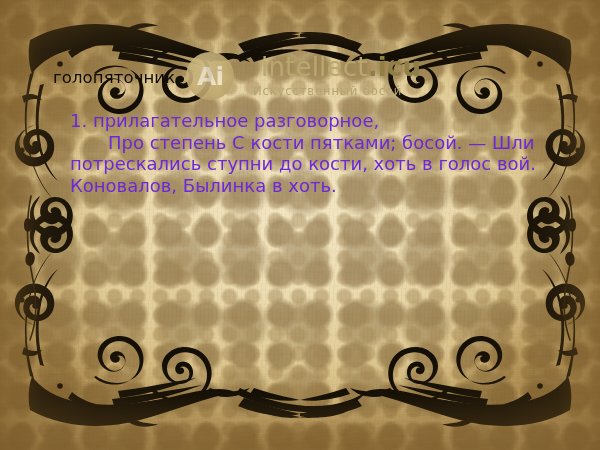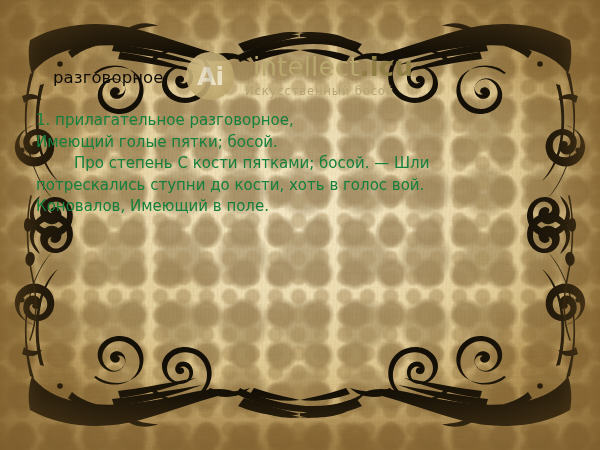--- a/index.html
+++ b/index.html
@@ -51,43 +51,43 @@
       linear-gradient(180deg, rgba(120,88,38,.34) 0, rgba(0,0,0,0) 11%,
                               rgba(0,0,0,0) 88%, rgba(118,86,38,.38) 100%),
       radial-gradient(ellipse 74% 70% at 50% 48%, rgba(0,0,0,0) 55%, rgba(110,80,34,.30) 100%);
   }
   
   #frame{position:absolute;inset:0;}
   #frame svg{position:absolute;left:0;top:0;width:600px;height:450px;}
   .orn{fill:#140f06;}
   .edgeline{fill:none;stroke:#241a08;stroke-width:1.6;stroke-linecap:round;}
   
-  #watermark{position:absolute;left:186px;top:52px;display:flex;align-items:center;gap:11px;pointer-events:none;}
+  #watermark{position:absolute;left:186px;top:52px;display:flex;align-items:center;gap:19px;pointer-events:none;}
   #wm-badge{
     width:48px;height:48px;border-radius:50%;
     background:radial-gradient(circle at 38% 32%, #d4c08a 0%, #c2ab72 55%, #b49c63 100%);
     opacity:.88;display:flex;align-items:center;justify-content:center;
   }
   #wm-badge span{
     font-family:"DejaVu Sans",sans-serif;font-size:25px;font-weight:700;
     color:#efe6cc;letter-spacing:-1px;line-height:1;
   }
   #wm-text{display:flex;flex-direction:column;line-height:1;}
   #wm-main{font-size:26px;letter-spacing:.2px;line-height:1.02;white-space:nowrap;margin-left:8px;}
   #wm-main .wm-light{color:#b8a86e;}
   #wm-main .wm-dark{color:#8f7f44;font-weight:700;}
   #wm-sub{font-size:11.5px;color:#b3a472;letter-spacing:.9px;margin-top:5px;white-space:nowrap;}
   
   #headword{
     position:absolute;left:53px;top:68px;
     font-size:16.5px;color:#100c05;letter-spacing:.1px;white-space:nowrap;
   }
   #entry{
-    position:absolute;left:36px;top:110px;width:490px;
-    font-size:15px;color:#15803d;line-height:21.5px;
+    position:absolute;left:70px;top:110px;width:490px;
+    font-size:18px;color:#6d28d9;line-height:21.5px;
   }
   #entry .ln{white-space:nowrap;}
   .ind{display:inline-block;width:38px;}
 </style>
 </head>
 <body>
 
 <div id="page">
 
   <div class="tex tex-base"></div>
@@ -205,23 +205,22 @@
   <div id="watermark">
     <div id="wm-badge">
       <span>Ai</span>
     </div>
     <div id="wm-text">
       <div id="wm-main"><span class="wm-light">intellect</span><span class="wm-dark">.icu</span></div>
       <div id="wm-sub">Искусственный  босой</div>
     </div>
   </div>
 
-  <div id="headword">разговорное</div>
+  <div id="headword">голопяточник</div>
 
   <div id="entry">
     <div class="ln">1.   прилагательное  разговорное,</div>
-    <div class="ln">Имеющий голые пятки; босой.</div>
     <div class="ln"><span class="ind"></span><span>Про  степень  С кости пятками; босой. — Шли</span></div>
     <div class="ln">потрескались ступни до кости, хоть в голос вой.</div>
-    <div class="ln">Коновалов, Имеющий в поле.</div>
+    <div class="ln">Коновалов, Былинка в хоть.</div>
   </div>
 
 </div>
 
 </body></html>

